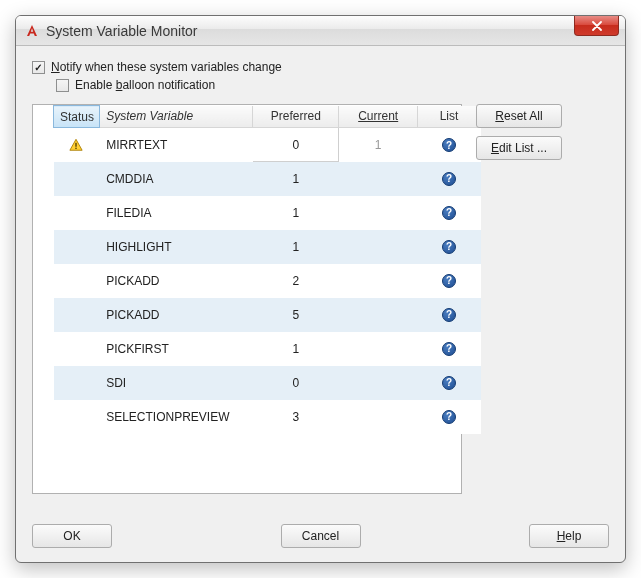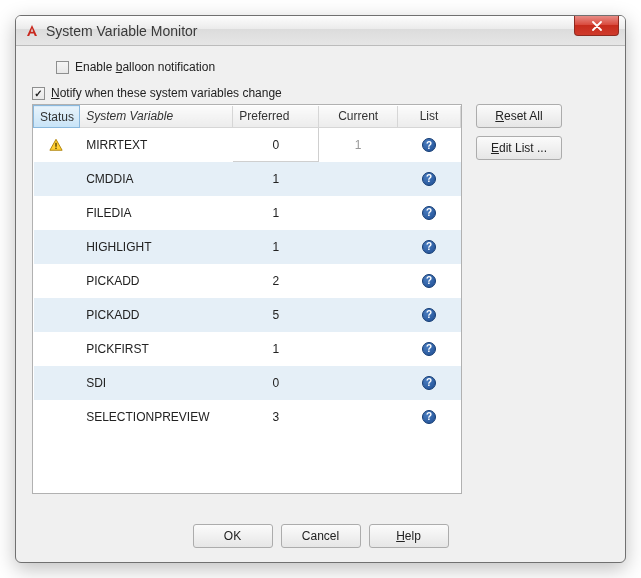--- a/index.html
+++ b/index.html
@@ -82,40 +82,41 @@
     width: 430px;
     height: 390px;
     border: 1px solid #b1b1b1;
     background: #fff;
     display:flex; flex-direction:column;
   }
   table {
     border-collapse: collapse;
     width: 100%;
     table-layout: fixed;
+    margin-left: 20px;
   }
   thead th {
     background: linear-gradient(to bottom, #fbfbfb, #ececec);
     border-right: 1px solid #d6d6d6;
     border-bottom: 1px solid #d6d6d6;
     font-weight: normal;
     color: #333;
     padding: 3px 6px;
     text-align: left;
     font-size: 12px;
     height: 22px;
   }
   thead th.selected {
     background: linear-gradient(to bottom, #e8f3fb, #c7e3f7);
     border: 1px solid #8ab8dd;
   }
   thead th.status { width: 44px; }
   thead th.sysvar { width: 146px; font-style: italic; }
-  thead th.pref  { width: 82px; text-align:left; }
-  thead th.curr  { width: 75px; text-align:center; }
+  thead th.pref  { width: 82px; text-align:center; }
+  thead th.curr  { width: 75px; text-align:center;text-decoration:underline; }
   thead th.help  { width: 60px; text-align:center; }
   tbody td {
     padding: 2px 6px;
     height: 34px;
     color: #222;
     border-right: 1px solid transparent;
   }
   tbody tr.alt td { background: #e5eff7; }
   tbody tr.normal td { background: #fff; }
   td.status { text-align:center; }
@@ -145,21 +146,21 @@
     border-radius: 3px;
     background: linear-gradient(to bottom, #fbfbfb, #e6e6e6);
     font-size: 12px;
     color: #222;
     padding: 0 10px;
     display:inline-flex; align-items:center; justify-content:center;
     cursor: default;
   }
   .footer {
     display:flex;
-    justify-content:center;
+    justify-content:space-between;
     gap: 8px;
     padding-top: 14px;
     padding-bottom: 4px;
   }
   .footer .btn { min-width: 80px; }
   .tbody-fill { flex:1; background:#fff; }
 </style>
 </head>
 <body>
 
@@ -172,27 +173,27 @@
     </span>
     <span class="title">System Variable Monitor</span>
     <div class="close-btn">
       <svg viewBox="0 0 10 10" width="10" height="10">
         <path d="M1 1 L9 9 M9 1 L1 9" stroke="#fff" stroke-width="1.8" stroke-linecap="round"></path>
       </svg>
     </div>
   </div>
 
   <div class="body">
+    <div class="checkbox-row">
+      <span class="checkbox checked"></span>
+      <span class="checkbox-label"><u>N</u><span>otify when these system variables change</span></span>
+    </div>
     <div class="checkbox-row indent">
       <span class="checkbox"></span>
       <span class="checkbox-label"><span>Enable </span><u>b</u><span>alloon notification</span></span>
-    </div>
-    <div class="checkbox-row">
-      <span class="checkbox checked"></span>
-      <span class="checkbox-label"><u>N</u><span>otify when these system variables change</span></span>
     </div>
 
     <div class="main-row">
       <div class="table-wrap">
         <table>
           <thead>
             <tr>
               <th class="status selected">Status</th>
               <th class="sysvar">System Variable</th>
               <th class="pref">Preferred</th>

